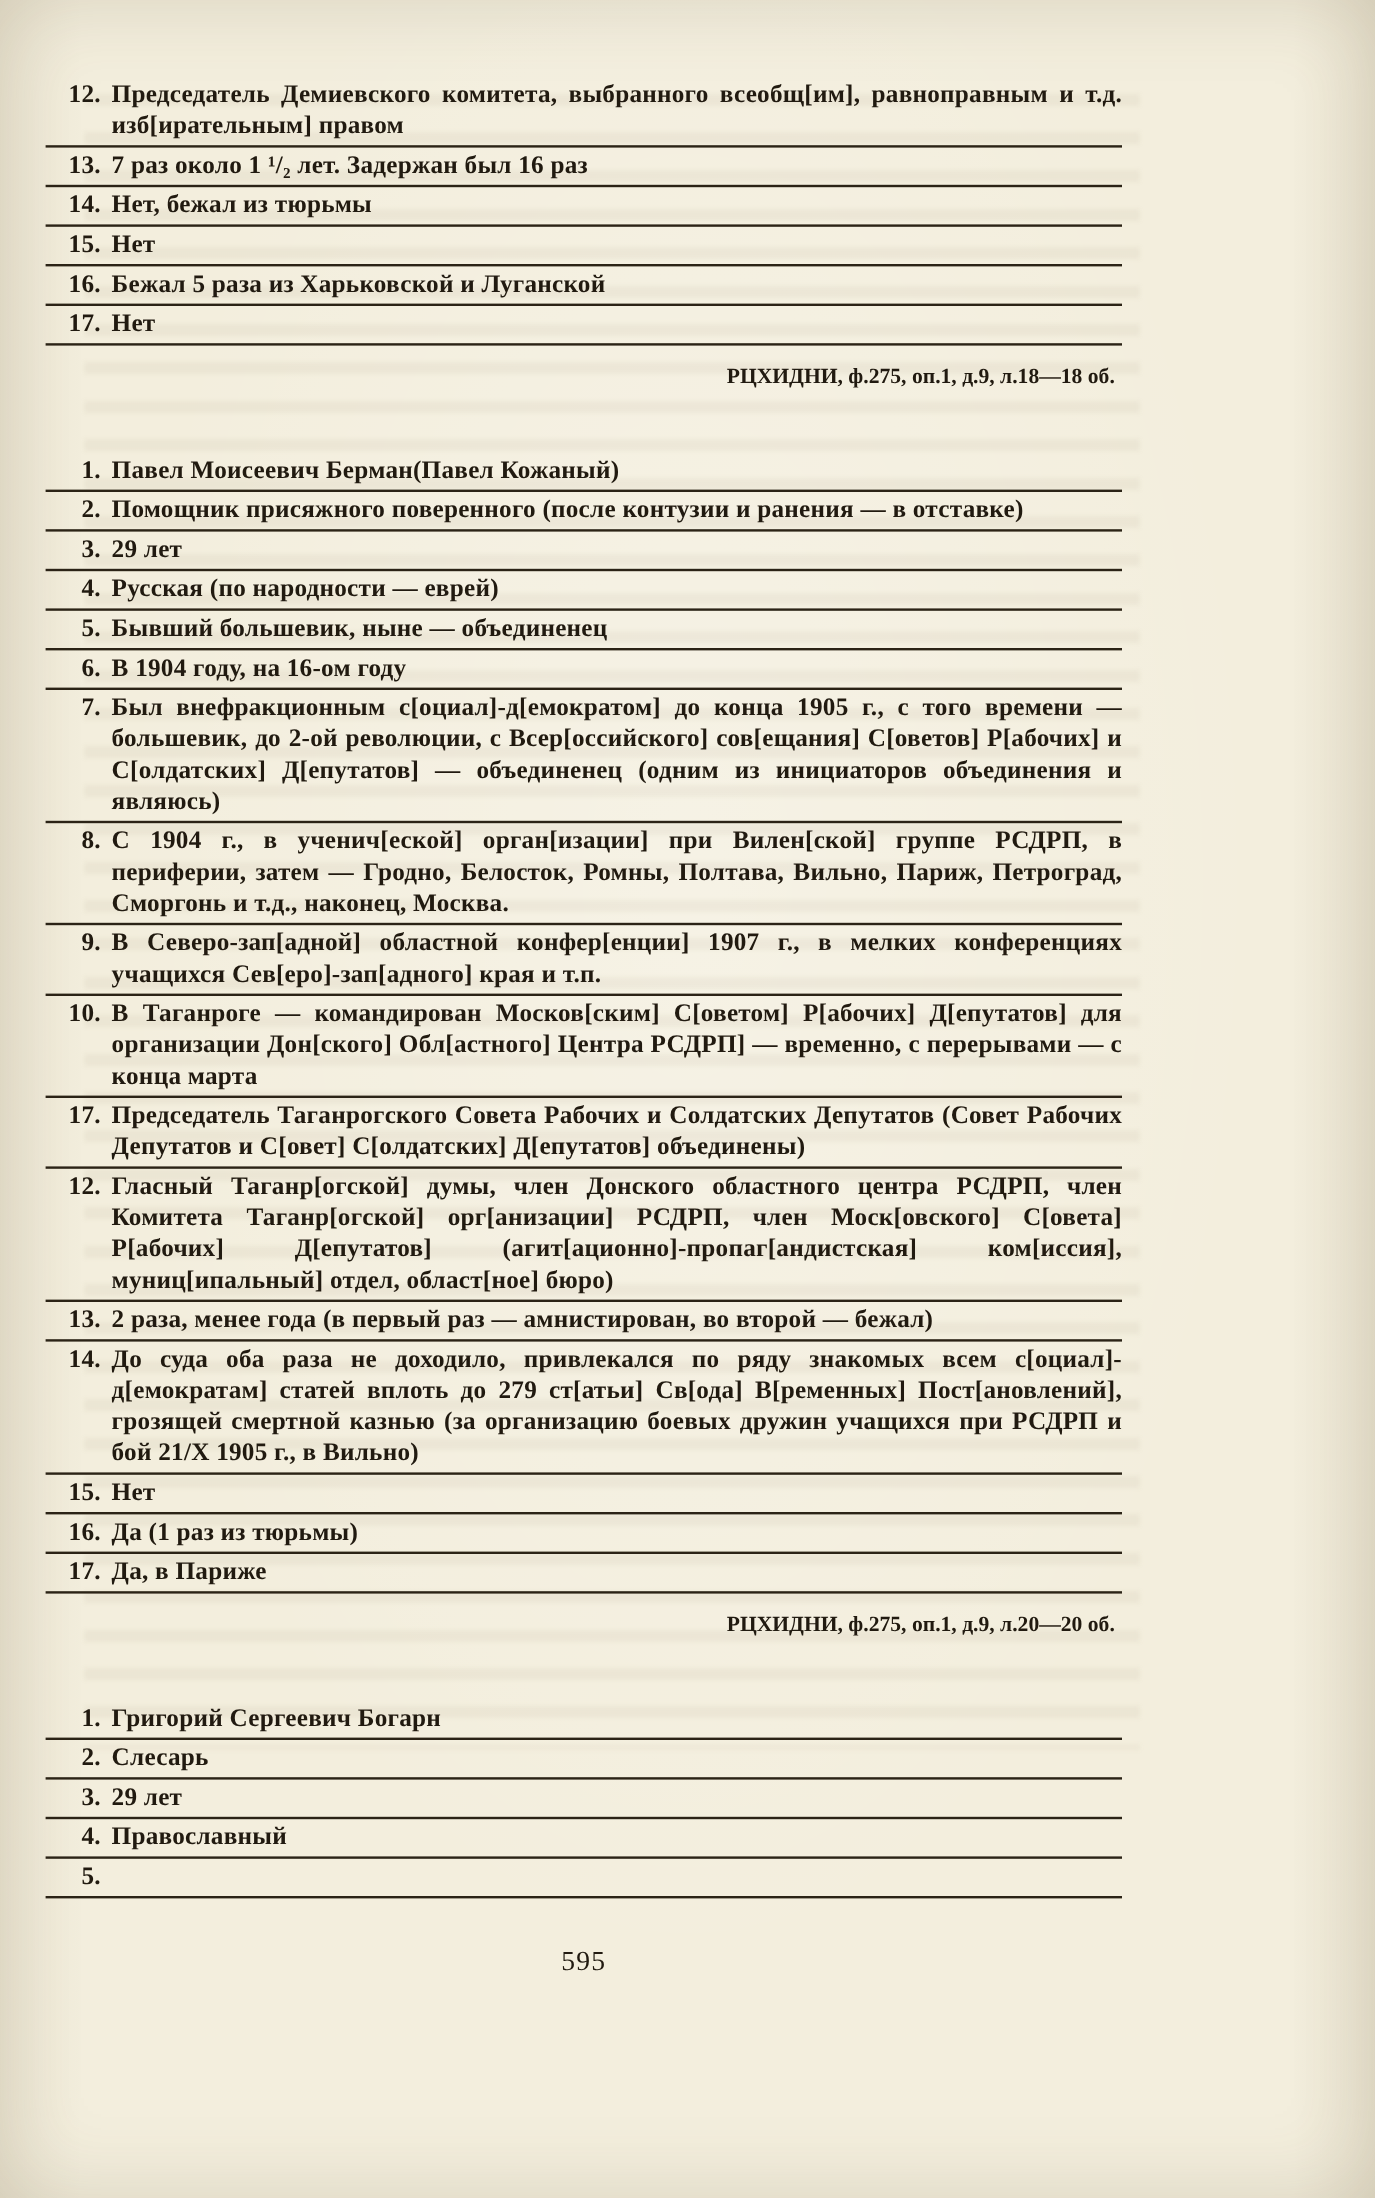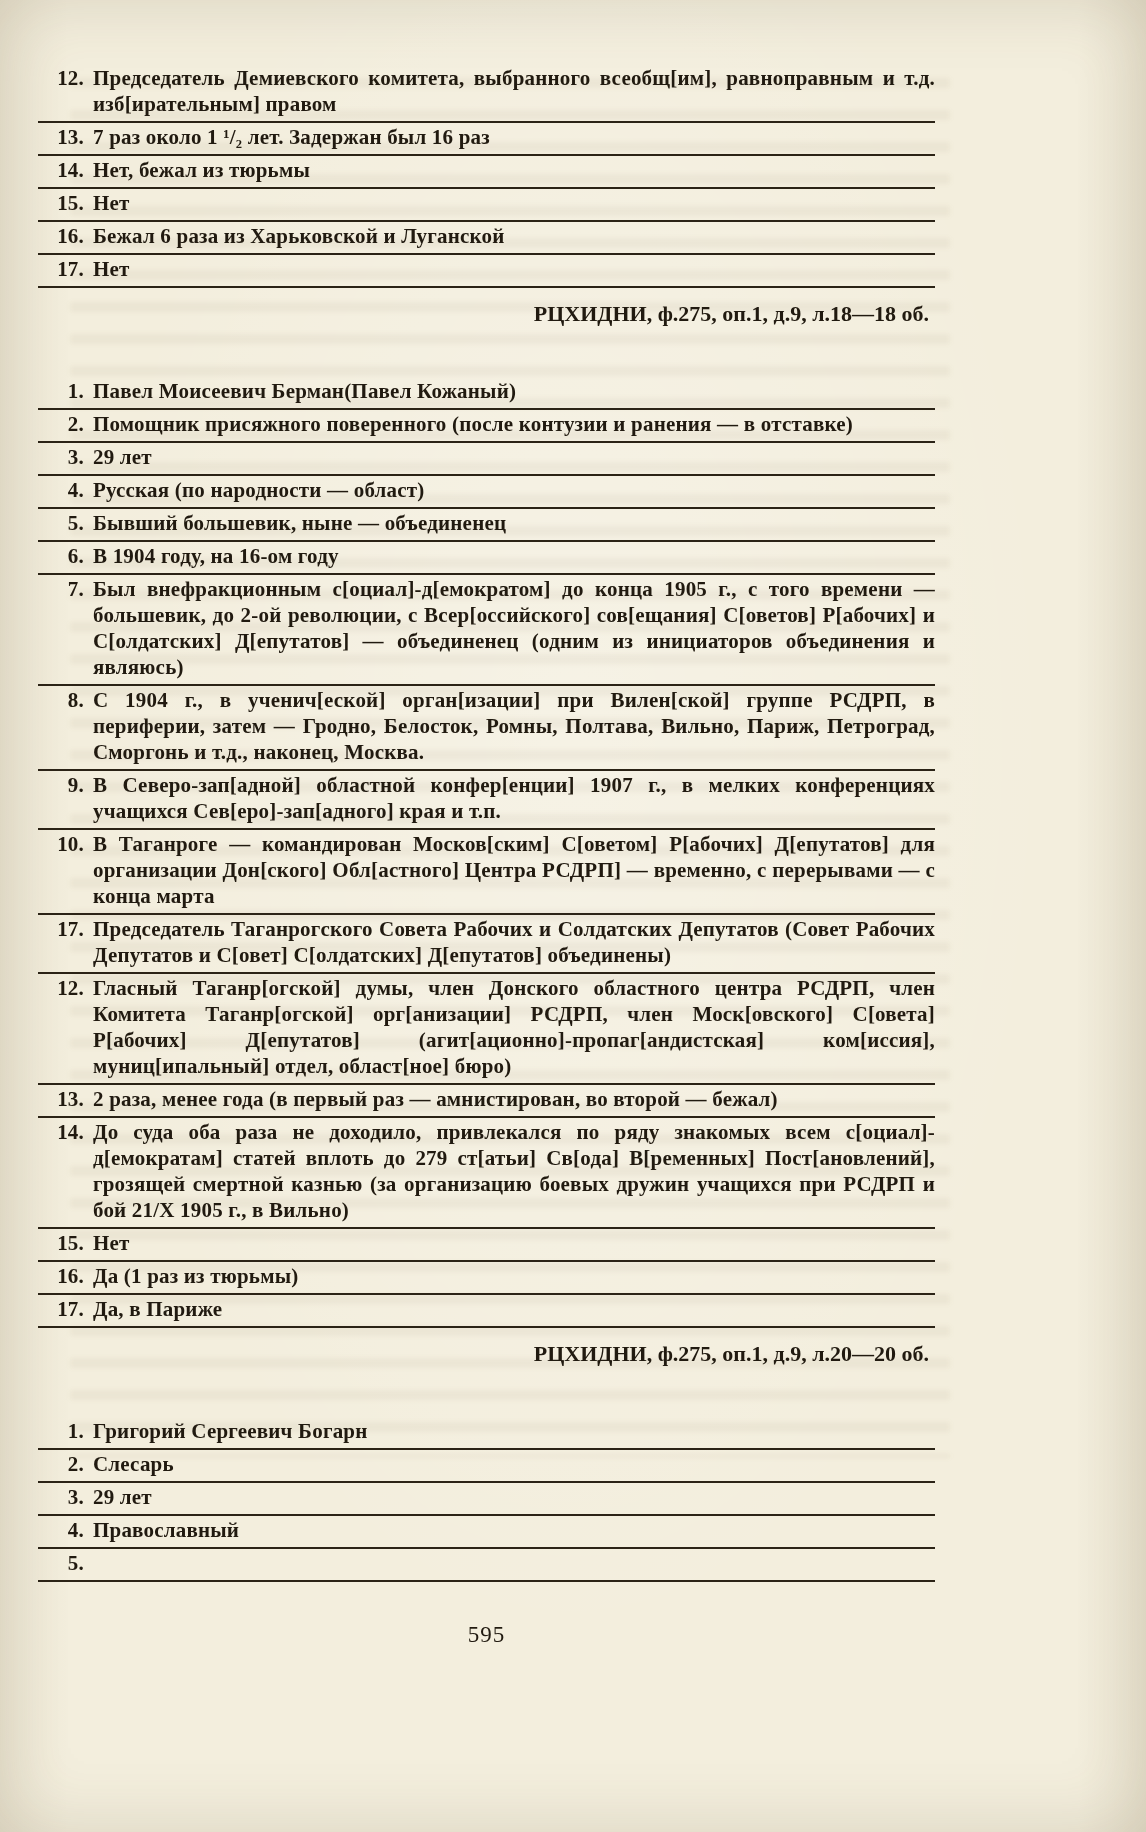--- a/index.html
+++ b/index.html
@@ -63,21 +63,21 @@
   }
   .txt {
     flex: 1 1 auto;
     padding-left: 9px;
     text-align: justify;
   }
   .archive-ref {
     margin-top: 12px;
     padding-right: 6px;
     text-align: right;
-    font-size: 22px;
+    font-size: 18px;
     line-height: 27px;
     font-weight: 700;
   }
   .page-number {
     margin-top: 40px;
     text-align: center;
     font-size: 23px;
     font-weight: 400;
     letter-spacing: 1px;
   }
@@ -102,21 +102,21 @@
       <div class="item">
         <span class="num">14.</span>
         <span class="txt">Нет, бежал из тюрьмы</span>
       </div>
       <div class="item">
         <span class="num">15.</span>
         <span class="txt">Нет</span>
       </div>
       <div class="item">
         <span class="num">16.</span>
-        <span class="txt">Бежал 6 раза из Харьковской и Луганской</span>
+        <span class="txt">Бежал 5 раза из Харьковской и Луганской</span>
       </div>
       <div class="item">
         <span class="num">17.</span>
         <span class="txt">Нет</span>
       </div>
       <div class="archive-ref">РЦХИДНИ, ф.275, оп.1, д.9, л.18—18 об.</div>
     </section>
 
     <section class="section-gap">
       <div class="item">
@@ -126,21 +126,21 @@
       <div class="item">
         <span class="num">2.</span>
         <span class="txt">Помощник присяжного поверенного (после контузии и ранения — в отставке)</span>
       </div>
       <div class="item">
         <span class="num">3.</span>
         <span class="txt">29 лет</span>
       </div>
       <div class="item">
         <span class="num">4.</span>
-        <span class="txt">Русская (по народности — област)</span>
+        <span class="txt">Русская (по народности — еврей)</span>
       </div>
       <div class="item">
         <span class="num">5.</span>
         <span class="txt">Бывший большевик, ныне — объединенец</span>
       </div>
       <div class="item">
         <span class="num">6.</span>
         <span class="txt">В 1904 году, на 16-ом году</span>
       </div>
       <div class="item">

